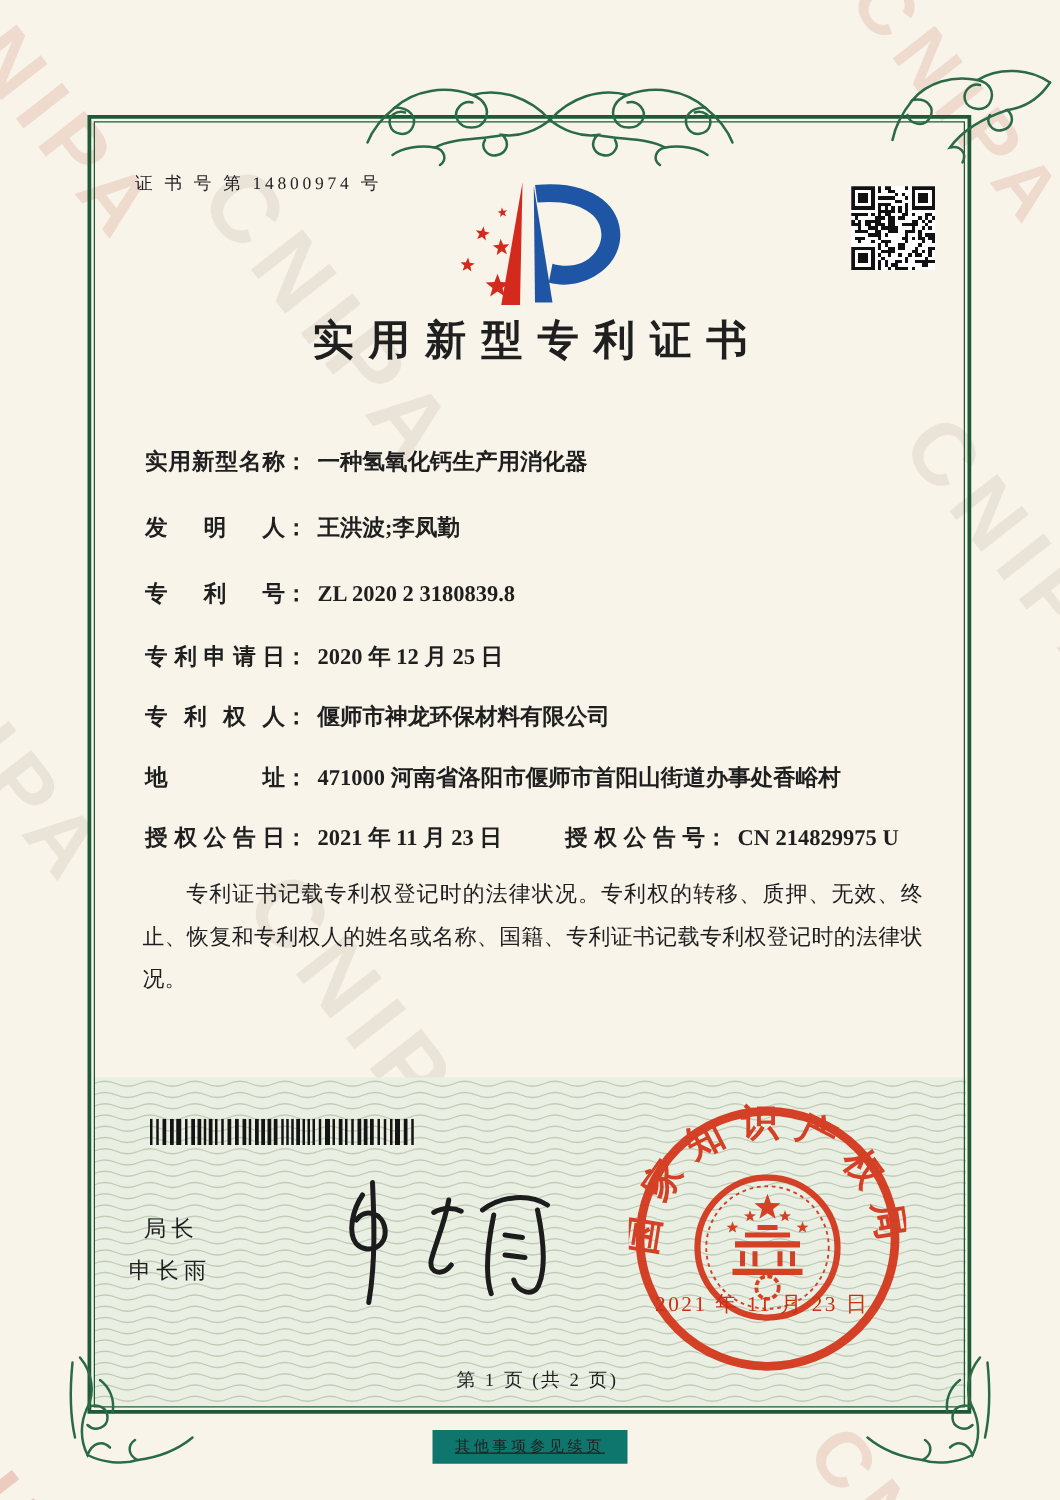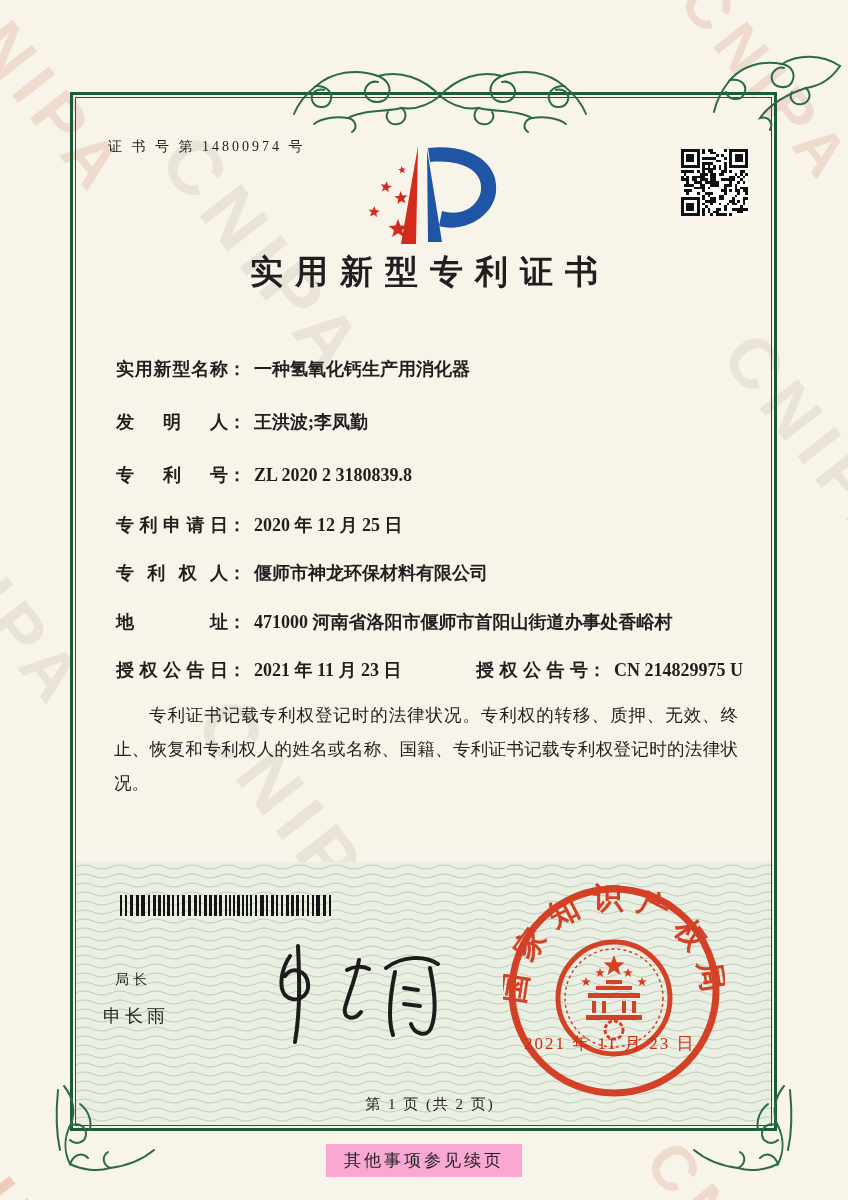--- a/index.html
+++ b/index.html
@@ -43,47 +43,47 @@
     font-size:33px;font-weight:bold;letter-spacing:12px;padding-left:12px;
   }
   
   .field{position:absolute;left:116px;z-index:3;font-size:18px;white-space:nowrap;font-weight:bold;}
   .field .lbl{
     display:inline-block;width:112px;text-align:justify;text-align-last:justify;
   }
   .field .sep{display:inline-block;margin-right:8px;}
   .r0{top:357px}.r1{top:410px}.r2{top:463px}.r3{top:513px}
   .r4{top:561px}.r5{top:610px}.r6{top:658px}
-  .r7{top:658px;left:476px;}
+  .r7{top:658px;left:452px;}
   
   .paras{
     position:absolute;left:114px;top:698px;width:624px;z-index:3;
     font-size:17.5px;line-height:34px;text-align:justify;
   }
   .paras p{margin:0;text-indent:2em;}
   
   .barcode{position:absolute;left:120px;top:895px;z-index:3;}
   .signer-title{position:absolute;left:115px;top:971px;z-index:3;
-    font-family:"Liberation Sans","DejaVu Sans",sans-serif;font-size:14px;letter-spacing:4px;}
+    font-family:"Liberation Sans","DejaVu Sans",sans-serif;font-size:18px;letter-spacing:4px;}
   .signer-name{position:absolute;left:103px;top:1004px;z-index:3;
     font-family:"Liberation Sans","DejaVu Sans",sans-serif;font-size:18px;letter-spacing:4px;}
   .signature{position:absolute;left:250px;top:940px;z-index:3;}
   .seal{position:absolute;left:503px;top:880px;z-index:4;}
   .seal-date{
     position:absolute;left:524px;top:1032px;width:180px;z-index:5;
     color:#ce2d12;font-size:17px;letter-spacing:2px;white-space:nowrap;
   }
   .page-info{
     position:absolute;left:12px;right:0;top:1095px;z-index:3;text-align:center;
     font-size:15px;letter-spacing:2px;
   }
   .note-wrap{position:absolute;left:0;right:0;top:1144px;z-index:3;text-align:center;}
   .note{
-    display:inline-block;background:#f9a8d4;padding:5px 18px;
-    font-size:17px;letter-spacing:3px;
+    display:inline-block;background:#0f766e;padding:5px 18px;
+    font-size:12px;letter-spacing:3px;text-decoration:underline;
   }
 </style>
 </head>
 <body>
 
 <span class="wm wm-pink" style="left:-14px;top:-40px;font-size:68px">CNIPA</span>
 <span class="wm wm-pink" style="left:722px;top:-34px;font-size:62px">CNIPA</span>
 <span class="wm wm-gray" style="left:770px;top:318px;font-size:70px">CNIPA</span>
 <span class="wm wm-gray" style="left:-58px;top:468px;font-size:70px">CNIPA</span>
 <span class="wm wm-red" style="left:-52px;top:1072px;font-size:66px">CNIPA</span>

